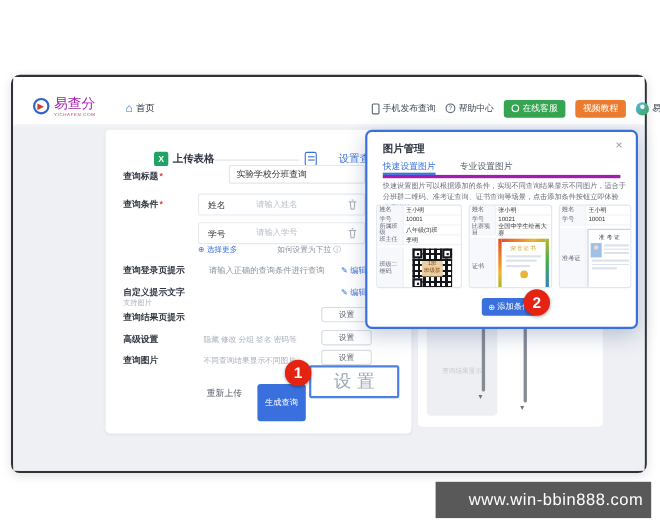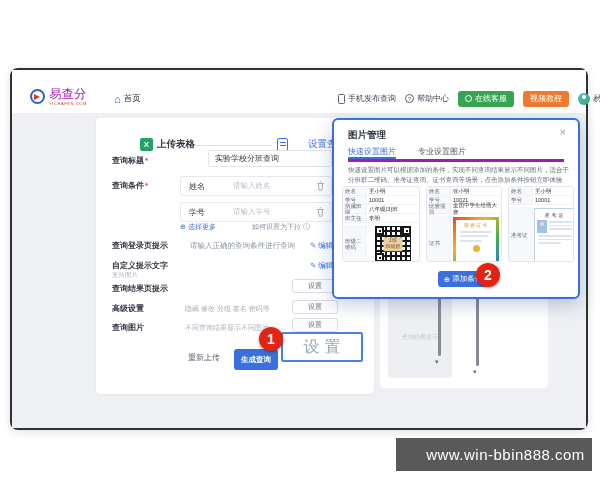--- a/index.html
+++ b/index.html
@@ -55,21 +55,21 @@
   .cond-row { position:absolute; left:180px; width:152px; height:20px; border:1px solid #e6eaef; border-radius:2px; background:#fff; display:flex; align-items:center; z-index:3; }
   .cond-name { font-size:8px; color:#333; margin-left:8px; width:44px; }
   .cond-ph { font-size:7.5px; color:#b8bfc9; flex:1; }
   .trash { width:9px; height:10px; margin-right:6px; cursor:pointer; flex:none; }
   .more-link { position:absolute; left:180px; top:222px; font-size:7px; color:#3a70dd; z-index:3; display:flex; gap:2px; align-items:center; cursor:pointer; }
   .dd-help { position:absolute; right:calc(100% - 374px + 42px); top:222px; font-size:7px; color:#8a93a0; z-index:3; display:flex; gap:2px; align-items:center; cursor:pointer; }
   .ftext { position:absolute; left:190px; font-size:7.5px; color:#8b94a0; z-index:3; white-space:nowrap; }
   .edit-link { position:absolute; left:310px; font-size:7.5px; color:#3a70dd; z-index:3; display:flex; gap:2px; cursor:pointer; white-space:nowrap; }
   .set-btn { position:absolute; left:292px; width:46px; height:14px; border:1px solid #d8dde5; border-radius:3px; background:#fff; font-size:7px; color:#5a6472; display:flex; align-items:center; justify-content:center; z-index:3; cursor:pointer; }
   .reupload { position:absolute; left:188px; top:352px; font-size:8px; color:#555c66; z-index:3; cursor:pointer; }
-  .gen-btn { position:absolute; left:234px; top:349px; width:44px; height:21px; background:#3a70dd; border-radius:3px; color:#fff; font-size:7.5px; display:flex; align-items:center; justify-content:center; z-index:3; cursor:pointer;font-weight:bold; }
+  .gen-btn { position:absolute; left:234px; top:349px; width:44px; height:34px; background:#3a70dd; border-radius:3px; color:#fff; font-size:7.5px; display:flex; align-items:center; justify-content:center; z-index:3; cursor:pointer; }
 
   
   .rpanel { position:absolute; left:380px; top:124px; width:168px; height:264px; background:#fff; border-radius:4px; z-index:2; }
   .gbox { position:absolute; left:388px; top:296px; width:64px; height:82px; background:#edeff3; border-radius:4px; z-index:3; display:flex; align-items:center; justify-content:center; }
   .gbox span { font-size:6px; color:#c6cad1; }
   .vbar { position:absolute; width:3px; background:#858a93; border-radius:2px; z-index:3; }
   .v1 { left:438px; top:296px; height:60px; }
   .v2 { left:476px; top:296px; height:70px; }
   .varr { position:absolute; font-size:7px; color:#6a6f78; z-index:3; line-height:1; }
   .a1 { left:435px; top:358px; }

